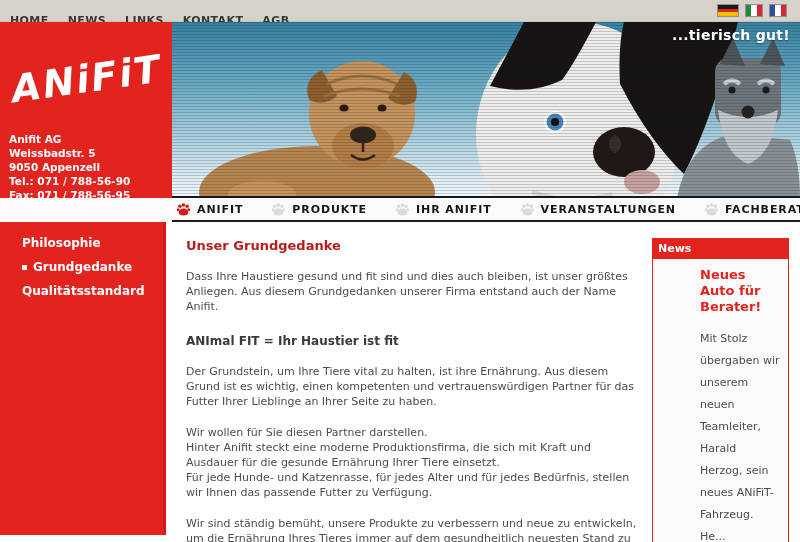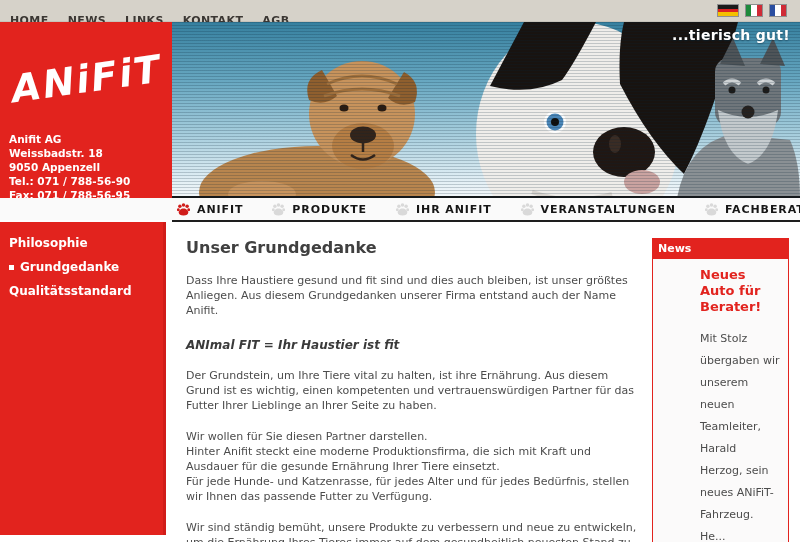--- a/index.html
+++ b/index.html
@@ -43,31 +43,31 @@
     background:#fafafa; display:flex; align-items:center; padding-left:177px; gap:29px; }
   .nav-item { display:flex; align-items:center; gap:7px; font-size:11px;
     font-weight:bold; color:#161616; letter-spacing:.9px; cursor:pointer; white-space:nowrap; }
   .nav-item .paw { width:13px; height:13px; }
   .paw-active { fill:#d01c1a; }
   .paw-idle { fill:#d9d9d9; }
   .nav-underline { position:absolute; top:220px; left:172px; width:628px; height:2px; background:#1e1e1e; }
 
   
   .sidebar { position:absolute; top:222px; left:0; width:166px; height:313px;
-    background:#e2231e; border-right:3px solid #d11c19; padding-top:9px; }
+    background:#e2231e; border-right:3px solid #d11c19; padding-top:9px;padding-left:13px; }
   .sidebar-item { display:flex; align-items:center; gap:6px; color:#ffffff;
     font-weight:bold; font-size:12px; padding:5px 4px 5px 9px; cursor:pointer; }
   .sq-bullet { width:5px; height:5px; background:#ffffff; flex:0 0 auto; }
 
   
   .main { position:absolute; left:186px; top:231px; width:453px; }
-  .main-title { color:#404040; font-size:16px; font-weight:bold; margin:7px 0 16px; }
+  .main-title { color:#b91c1c; font-size:13px; font-weight:bold; margin:7px 0 16px; }
   .main p { font-size:11px; line-height:15px; color:#4c4c4c; margin:0 0 16px;
     white-space:pre-line; }
-  .subhead { font-size:12px; font-weight:bold; color:#3a3a3a; margin:20px 0 16px;font-style:italic; }
+  .subhead { font-size:12px; font-weight:bold; color:#3a3a3a; margin:20px 0 16px; }
 
   
   .news { position:absolute; left:652px; top:238px; width:137px;
     border:1px solid #e2231e; background:#fbfafa; }
   .news-header { background:#e2231e; color:#ffffff; font-size:11px;
     font-weight:bold; padding:3px 5px 4px; }
   .news-inner { padding:8px 7px 4px;margin-left:40px; }
   .news-title { color:#e2231e; font-weight:bold; font-size:13px;
     line-height:16px; margin-bottom:13px; }
   .news-text { font-size:11px; line-height:22px; color:#4c4c4c; margin-bottom:16px; }
@@ -106,21 +106,21 @@
     </div>
   </div>
 
   <div class="header">
     <div class="logo-box">
       <svg width="172" height="100" viewBox="0 0 172 100">
         <text x="10" y="70" font-size="38" font-style="italic" font-weight="bold" fill="#ffffff" letter-spacing="2" transform="rotate(-8 86 50)" font-family="DejaVu Sans, sans-serif">ANiFiT</text>
       </svg>
       <div class="address">
         <div>Anifit AG</div>
-        <div>Weissbadstr. 18</div>
+        <div>Weissbadstr. 5</div>
         <div>9050 Appenzell</div>
         <div>Tel.: 071 / 788-56-90</div>
         <div>Fax: 071 / 788-56-95</div>
         <div>E-Mail: info@anifit.ch</div>
       </div>
     </div>
 
     <div class="banner">
       <svg class="dogs" width="628" height="176" viewBox="0 0 628 176">
 

